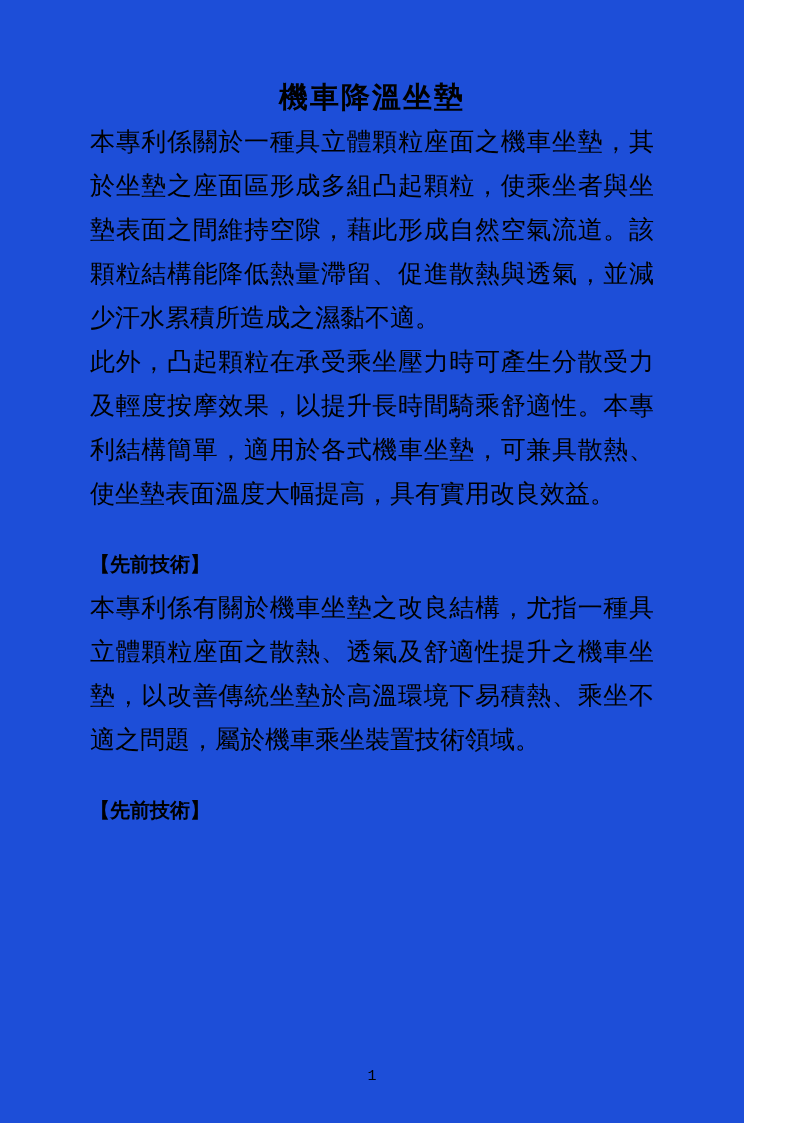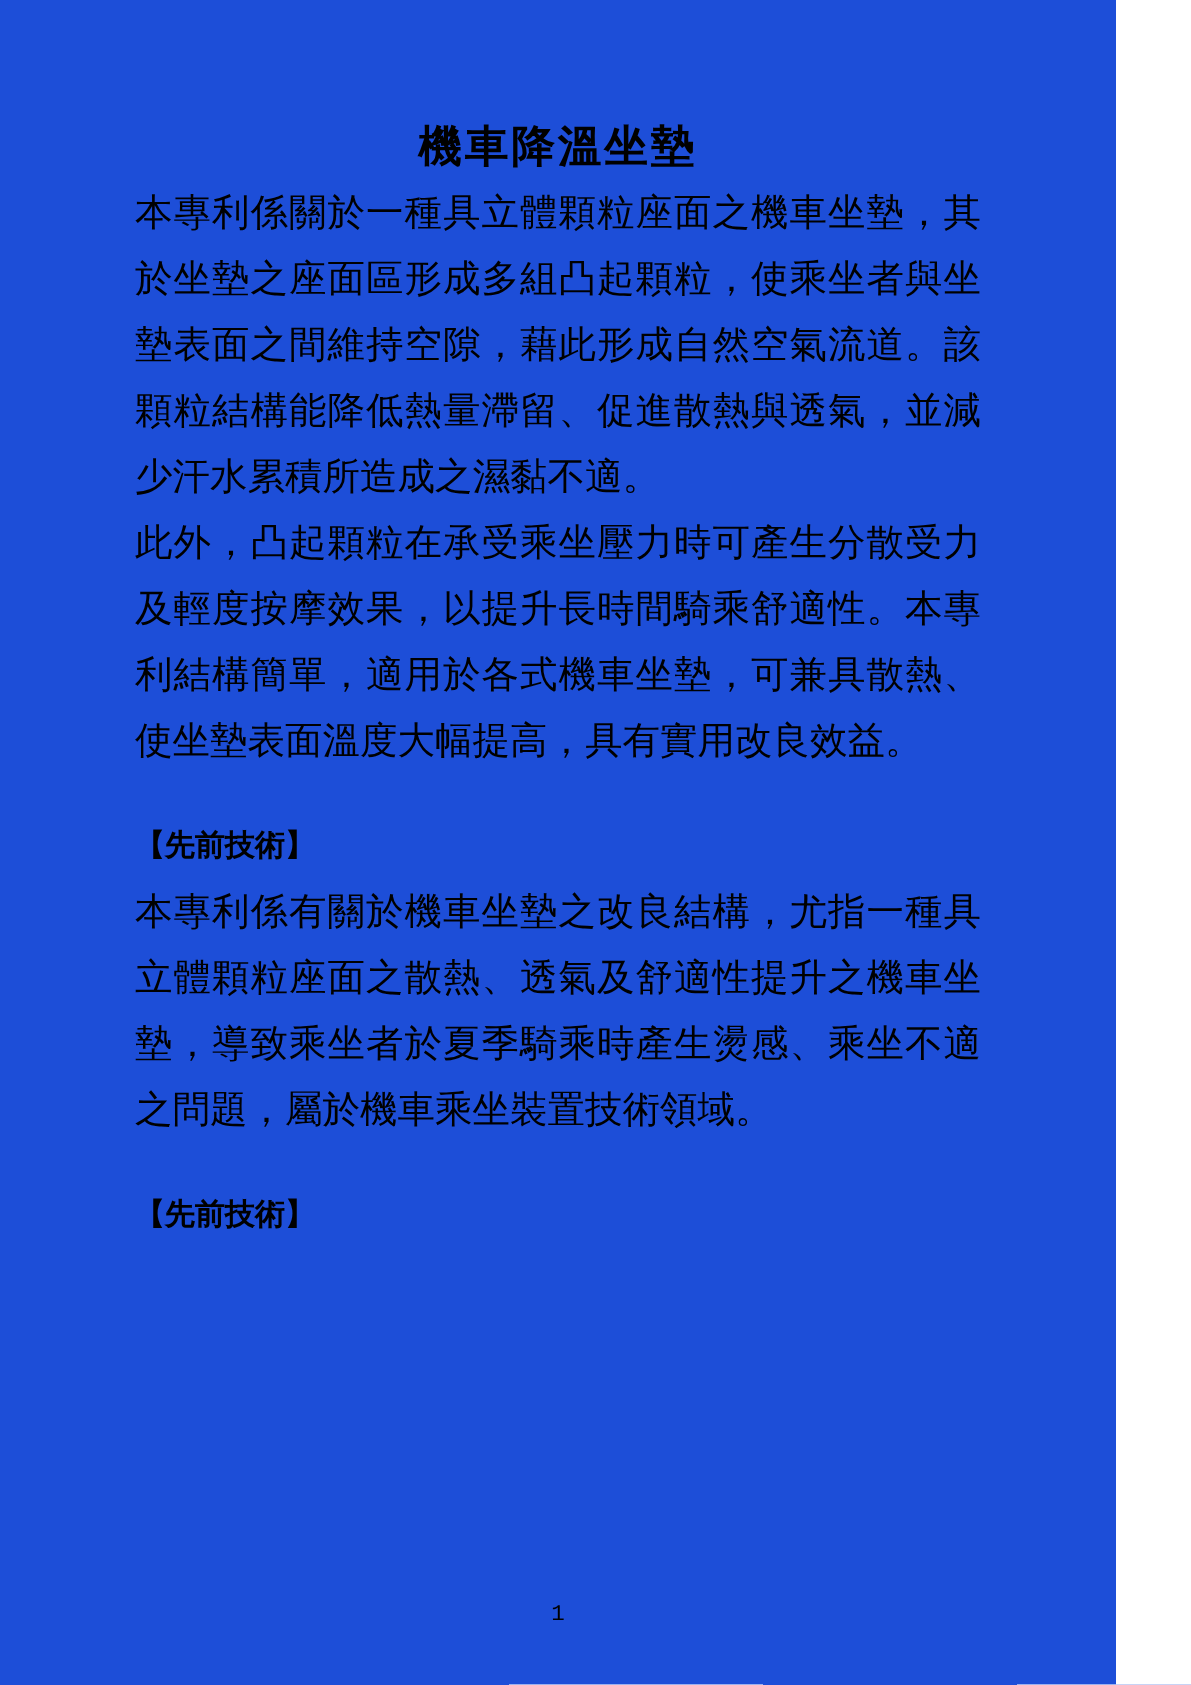--- a/index.html
+++ b/index.html
@@ -59,20 +59,20 @@
 
 <div class="page">
   <div class="content">
 
     <div class="doc-title">機車降溫坐墊</div>
 
     <p class="para">本專利係關於一種具立體顆粒座面之機車坐墊，其於坐墊之座面區形成多組凸起顆粒，使乘坐者與坐墊表面之間維持空隙，藉此形成自然空氣流道。該顆粒結構能降低熱量滯留、促進散熱與透氣，並減少汗水累積所造成之濕黏不適。</p>
     <p class="para">此外，凸起顆粒在承受乘坐壓力時可產生分散受力及輕度按摩效果，以提升長時間騎乘舒適性。本專利結構簡單，適用於各式機車坐墊，可兼具散熱、使坐墊表面溫度大幅提高，具有實用改良效益。</p>
 
     <div class="section-heading">【先前技術】</div>
-    <p class="para">本專利係有關於機車坐墊之改良結構，尤指一種具立體顆粒座面之散熱、透氣及舒適性提升之機車坐墊，導致乘坐者於夏季騎乘時產生燙感、乘坐不適之問題，屬於機車乘坐裝置技術領域。</p>
+    <p class="para">本專利係有關於機車坐墊之改良結構，尤指一種具立體顆粒座面之散熱、透氣及舒適性提升之機車坐墊，以改善傳統坐墊於高溫環境下易積熱、乘坐不適之問題，屬於機車乘坐裝置技術領域。</p>
 
     <div class="section-heading">【先前技術】</div>
 
   </div>
 
   <div class="footer">1</div>
 </div>
 
 </body></html>

